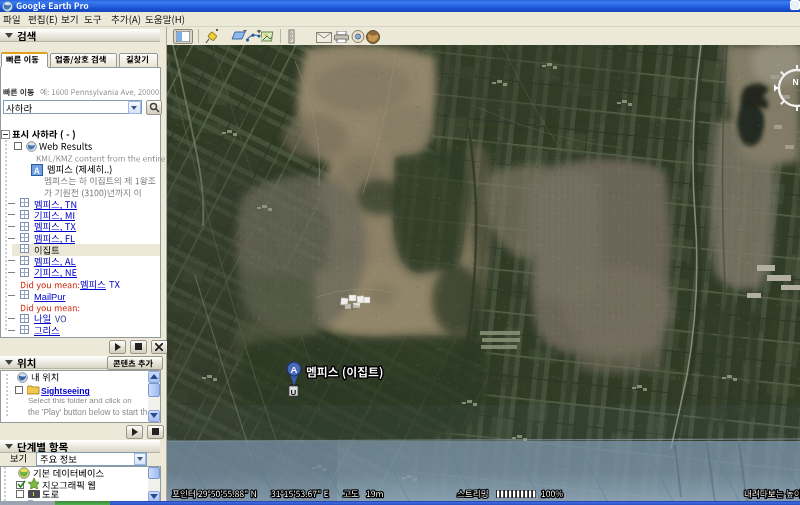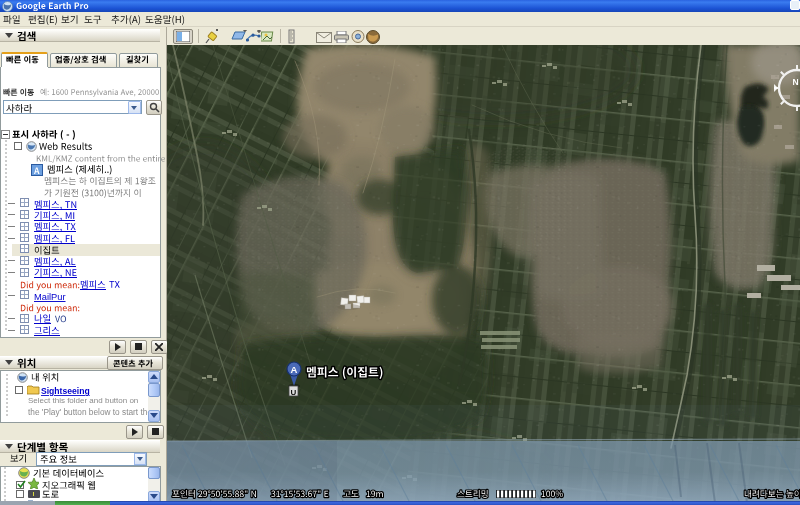--- a/index.html
+++ b/index.html
@@ -221,21 +221,21 @@
 <svg style="position:absolute;left:31px;top:370.2px;overflow:visible" width="30" height="14">
     <path transform="translate(0,10.8)" d="M4.9 -7.5V0.3H5.7V-3.6H6.8V0.7H7.6V-7.7H6.8V-4.3H5.7V-7.5ZM0.9 -2.1V-1.5H1.4C2.3 -1.5 3.3 -1.5 4.4 -1.7L4.3 -2.4C3.3 -2.2 2.5 -2.1 1.6 -2.1V-6.7H0.9Z M14.4 -7.3C13.1 -7.3 12.2 -6.6 12.2 -5.6C12.2 -4.5 13.1 -3.8 14.4 -3.8C15.6 -3.8 16.5 -4.5 16.5 -5.6C16.5 -6.6 15.6 -7.3 14.4 -7.3ZM14.4 -6.7C15.2 -6.7 15.8 -6.2 15.8 -5.6C15.8 -4.9 15.2 -4.5 14.4 -4.5C13.6 -4.5 13.0 -4.9 13.0 -5.6C13.0 -6.2 13.6 -6.7 14.4 -6.7ZM17.8 -7.7V0.7H18.5V-7.7ZM11.7 -2.5C12.4 -2.5 13.2 -2.5 14.0 -2.5V0.5H14.8V-2.6C15.6 -2.6 16.4 -2.7 17.2 -2.9L17.1 -3.4C15.3 -3.2 13.2 -3.1 11.6 -3.1Z M26.3 -7.7V0.7H27.1V-7.7ZM22.5 -7.5V-6.2H20.6V-5.6H22.5V-5.0C22.5 -3.5 21.6 -2.1 20.3 -1.5L20.8 -0.9C21.7 -1.4 22.5 -2.3 22.9 -3.5C23.3 -2.4 24.1 -1.5 25.1 -1.1L25.5 -1.6C24.2 -2.2 23.3 -3.6 23.3 -5.0V-5.6H25.2V-6.2H23.3V-7.5Z" fill="#000"></path>
   </svg>
 <div class="cb" style="left:15px;top:386px"></div>
 <svg class="abs" style="left:27px;top:385px" width="13" height="10">
     <path d="M0 9 L0 2 L1 1 L5 1 L6 2 L12 2 L12 9 Z" fill="#f0c850" stroke="#a07818" stroke-width="0.8"></path>
   </svg>
 <svg class="abs" style="left:41px;top:384px;overflow:visible" width="60" height="13">
     <text x="0" y="10" font-family="Liberation Sans" font-size="8.6" fill="#0000cc" text-decoration="underline" font-weight="bold">Sightseeing</text>
   </svg>
-<div class="abs" style="left:28px;top:396px;width:118px;height:11px;font-size:8px;color:#8a8a8a">Select this folder and button on</div>
+<div class="abs" style="left:28px;top:396px;width:118px;height:11px;font-size:8px;color:#8a8a8a">Select this folder and click on</div>
 <div class="abs" style="left:28px;top:407px;width:130px;height:11px;font-size:8.3px;color:#8a8a8a">the 'Play' button below to start the</div>
 <div class="abs" style="left:148px;top:371px;width:12px;height:51px;background:#f1f0ea"></div>
 <div class="abs" style="left:148px;top:371px;width:12px;height:12px;background:linear-gradient(180deg,#cfdcfb,#a8c0f0);border:1px solid #8aa8dc;border-radius:2px"></div>
 <svg class="abs" style="left:150px;top:374px" width="8" height="6">
     <path d="M4 0 L8 5 L0 5Z" fill="#2a4a8a"></path>
   </svg>
 <div class="abs" style="left:148px;top:410px;width:12px;height:12px;background:linear-gradient(180deg,#cfdcfb,#a8c0f0);border:1px solid #8aa8dc;border-radius:2px"></div>
 <svg class="abs" style="left:150px;top:413px" width="8" height="6">
     <path d="M4 5 L8 0 L0 0Z" fill="#2a4a8a"></path>
   </svg>

